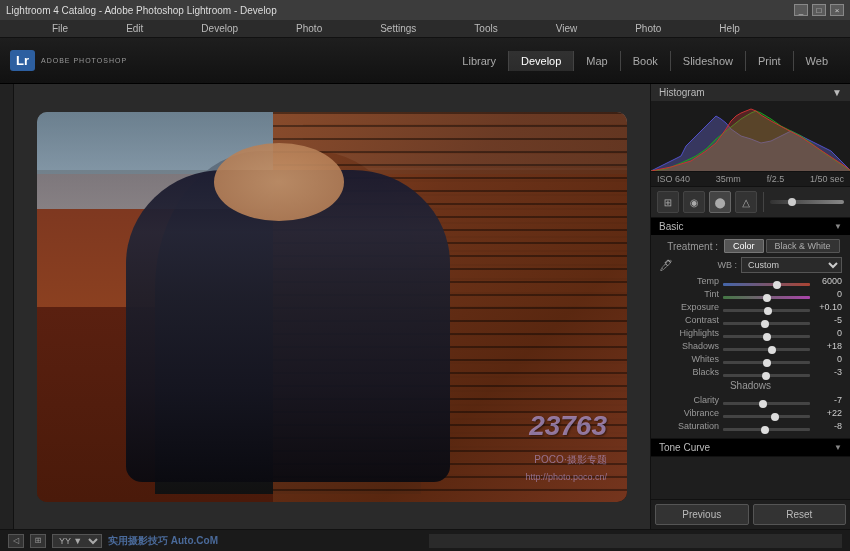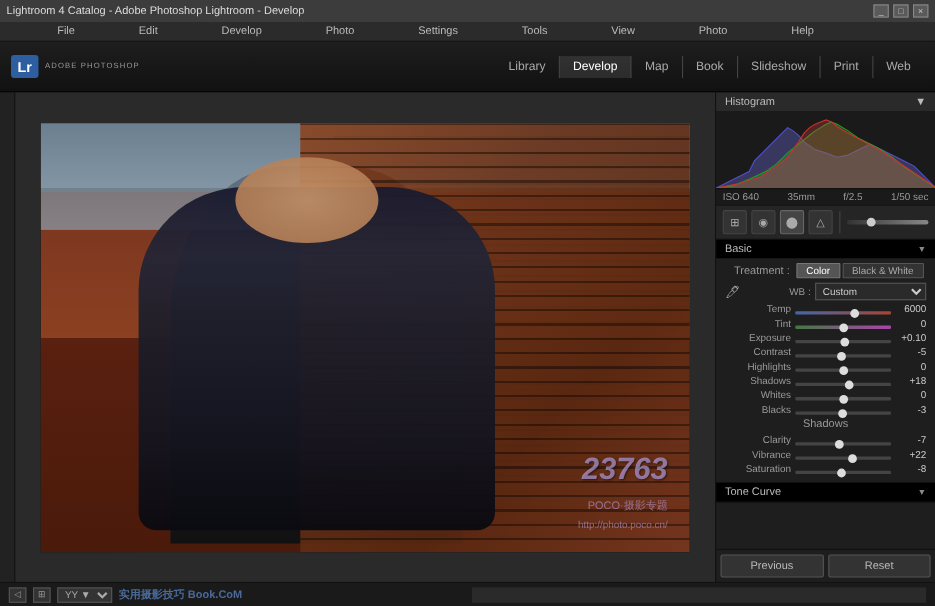--- a/index.html
+++ b/index.html
@@ -141,20 +141,21 @@
       justify-content: center;
       position: relative;
       padding: 10px;
     }
     #photo-container {
       position: relative;
       width: 590px;
       height: 390px;
       background: #111;
       overflow: hidden;
+      border-radius: 10px;
     }
     #photo-placeholder {
       width: 100%;
       height: 100%;
       background: linear-gradient(135deg, #2a1a0a 0%, #3d1a0a 20%, #5a2510 40%, #8b3a1a 60%, #1a2a1a 80%, #0a1520 100%);
       position: relative;
       display: flex;
       align-items: center;
       justify-content: center;
     }
@@ -780,16 +781,16 @@
 <div id="bottom-bar">
   <div id="bottom-left">
     <div class="bottom-icon">◁</div>
     <div class="bottom-icon">⊞</div>
     <select class="bottom-select">
       <option>YY ▼</option>
       <option>Fit</option>
       <option>Fill</option>
       <option>1:1</option>
     </select>
-    <span id="bottom-watermark">实用摄影技巧 Book.CoM</span>
+    <span id="bottom-watermark">实用摄影技巧 Auto.CoM</span>
   </div>
   <div id="filmstrip-scroll"></div>
 </div>
 
 </body></html>

